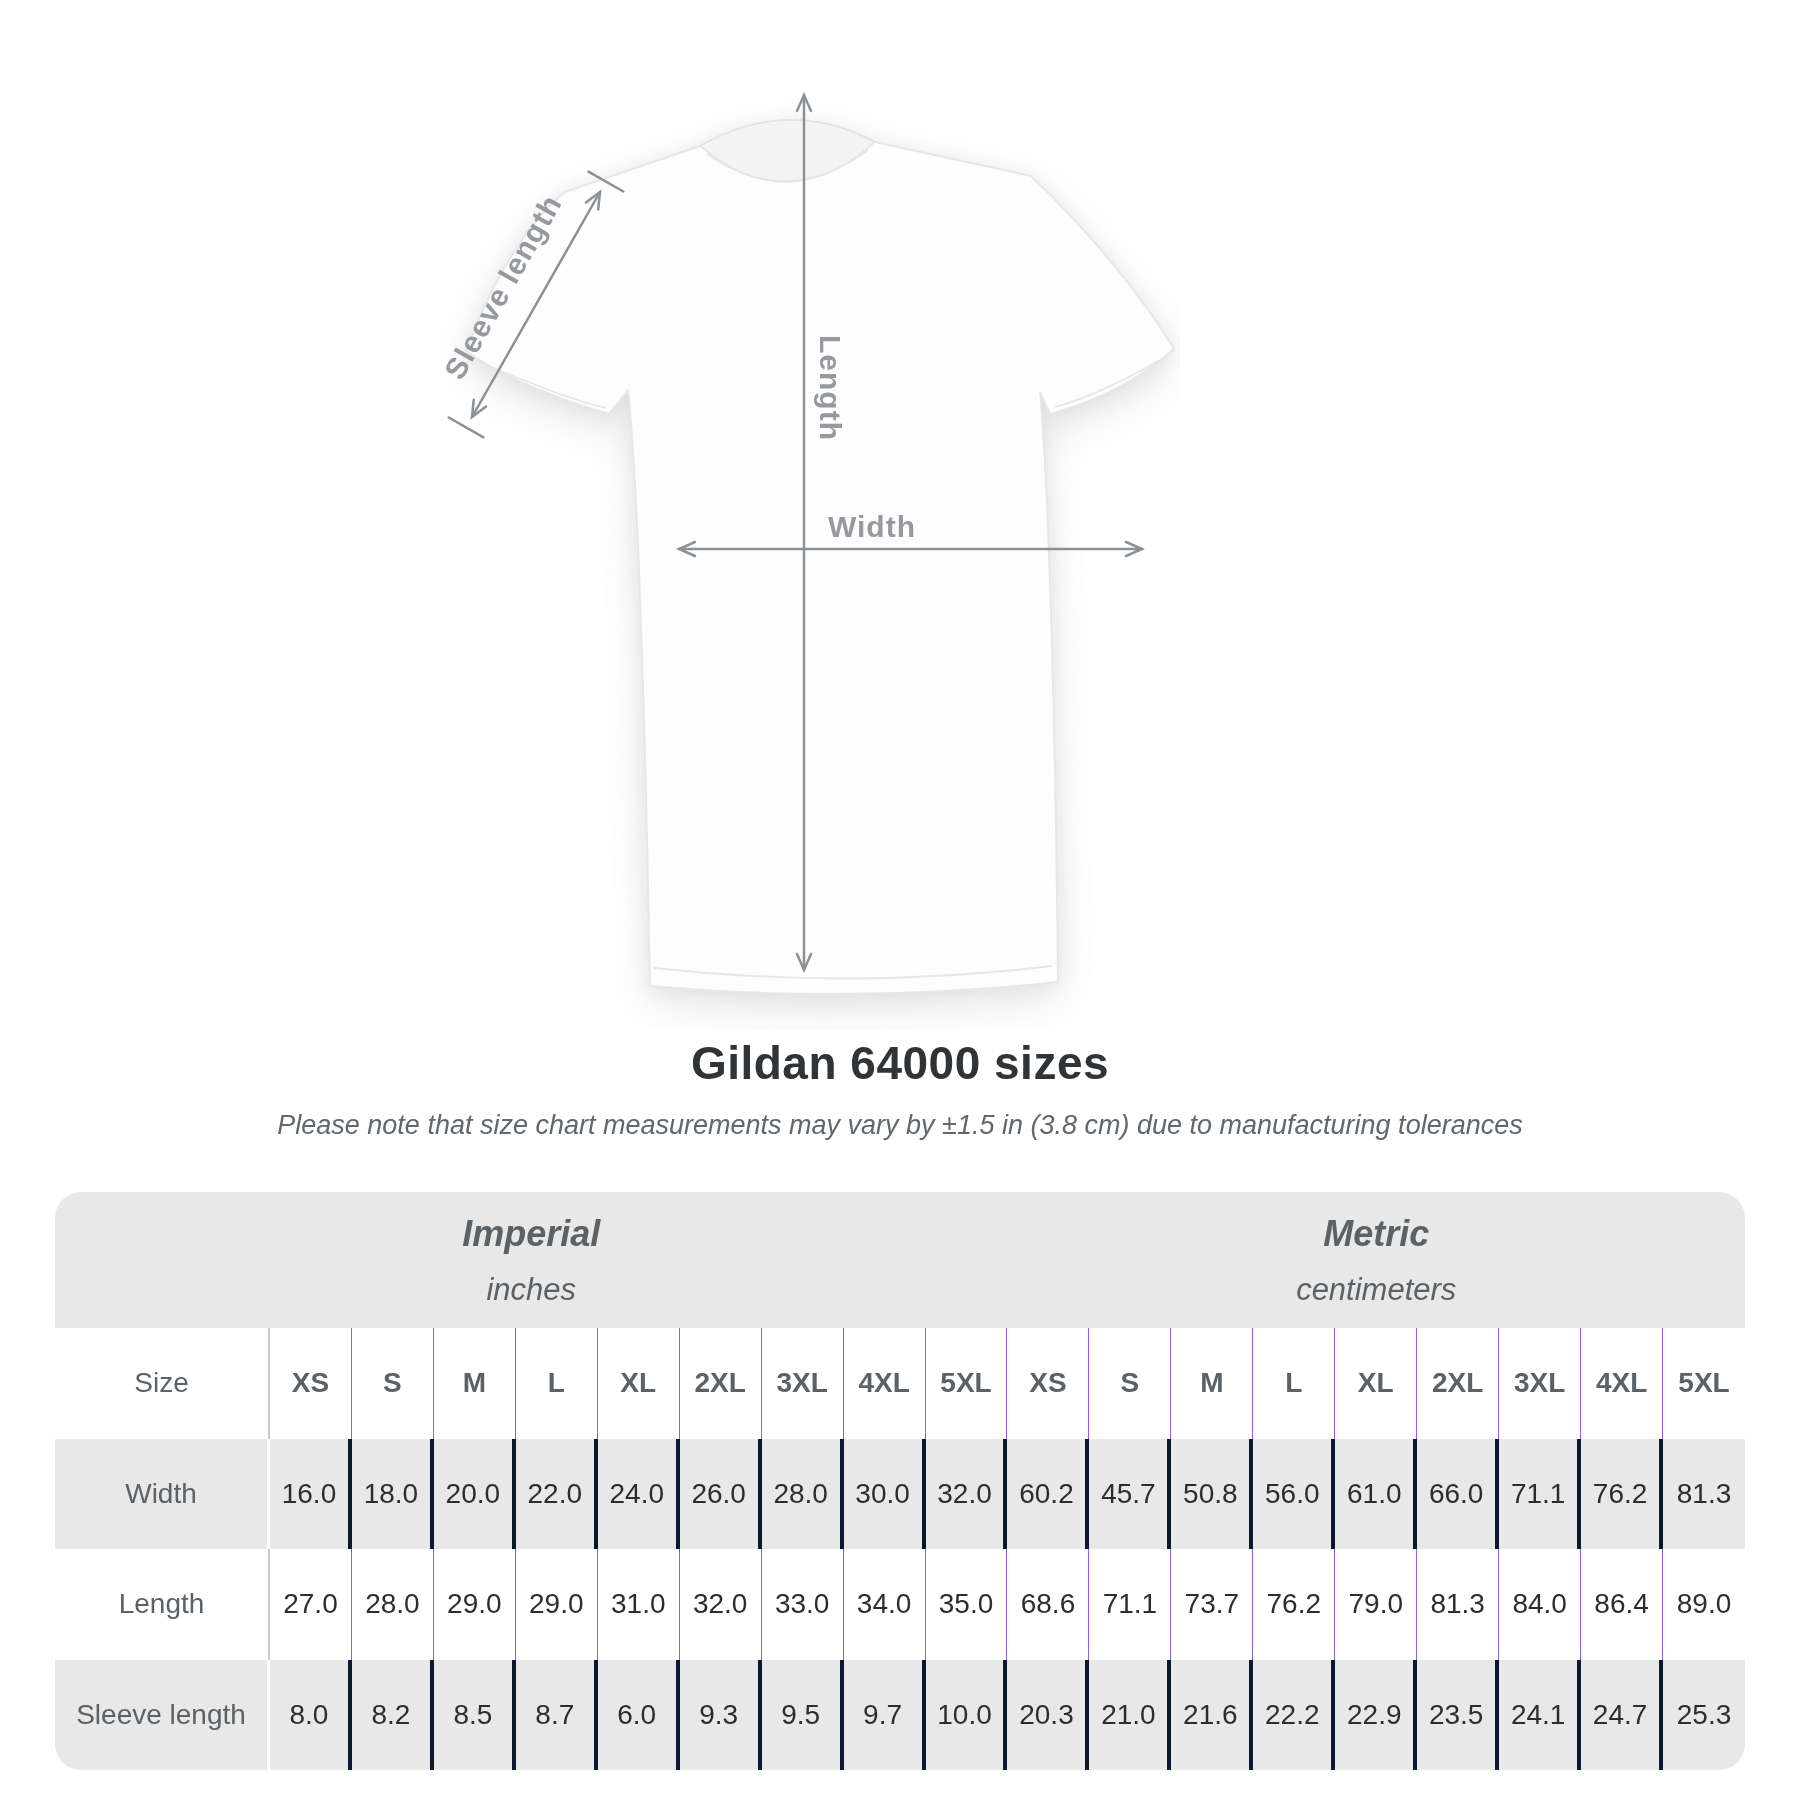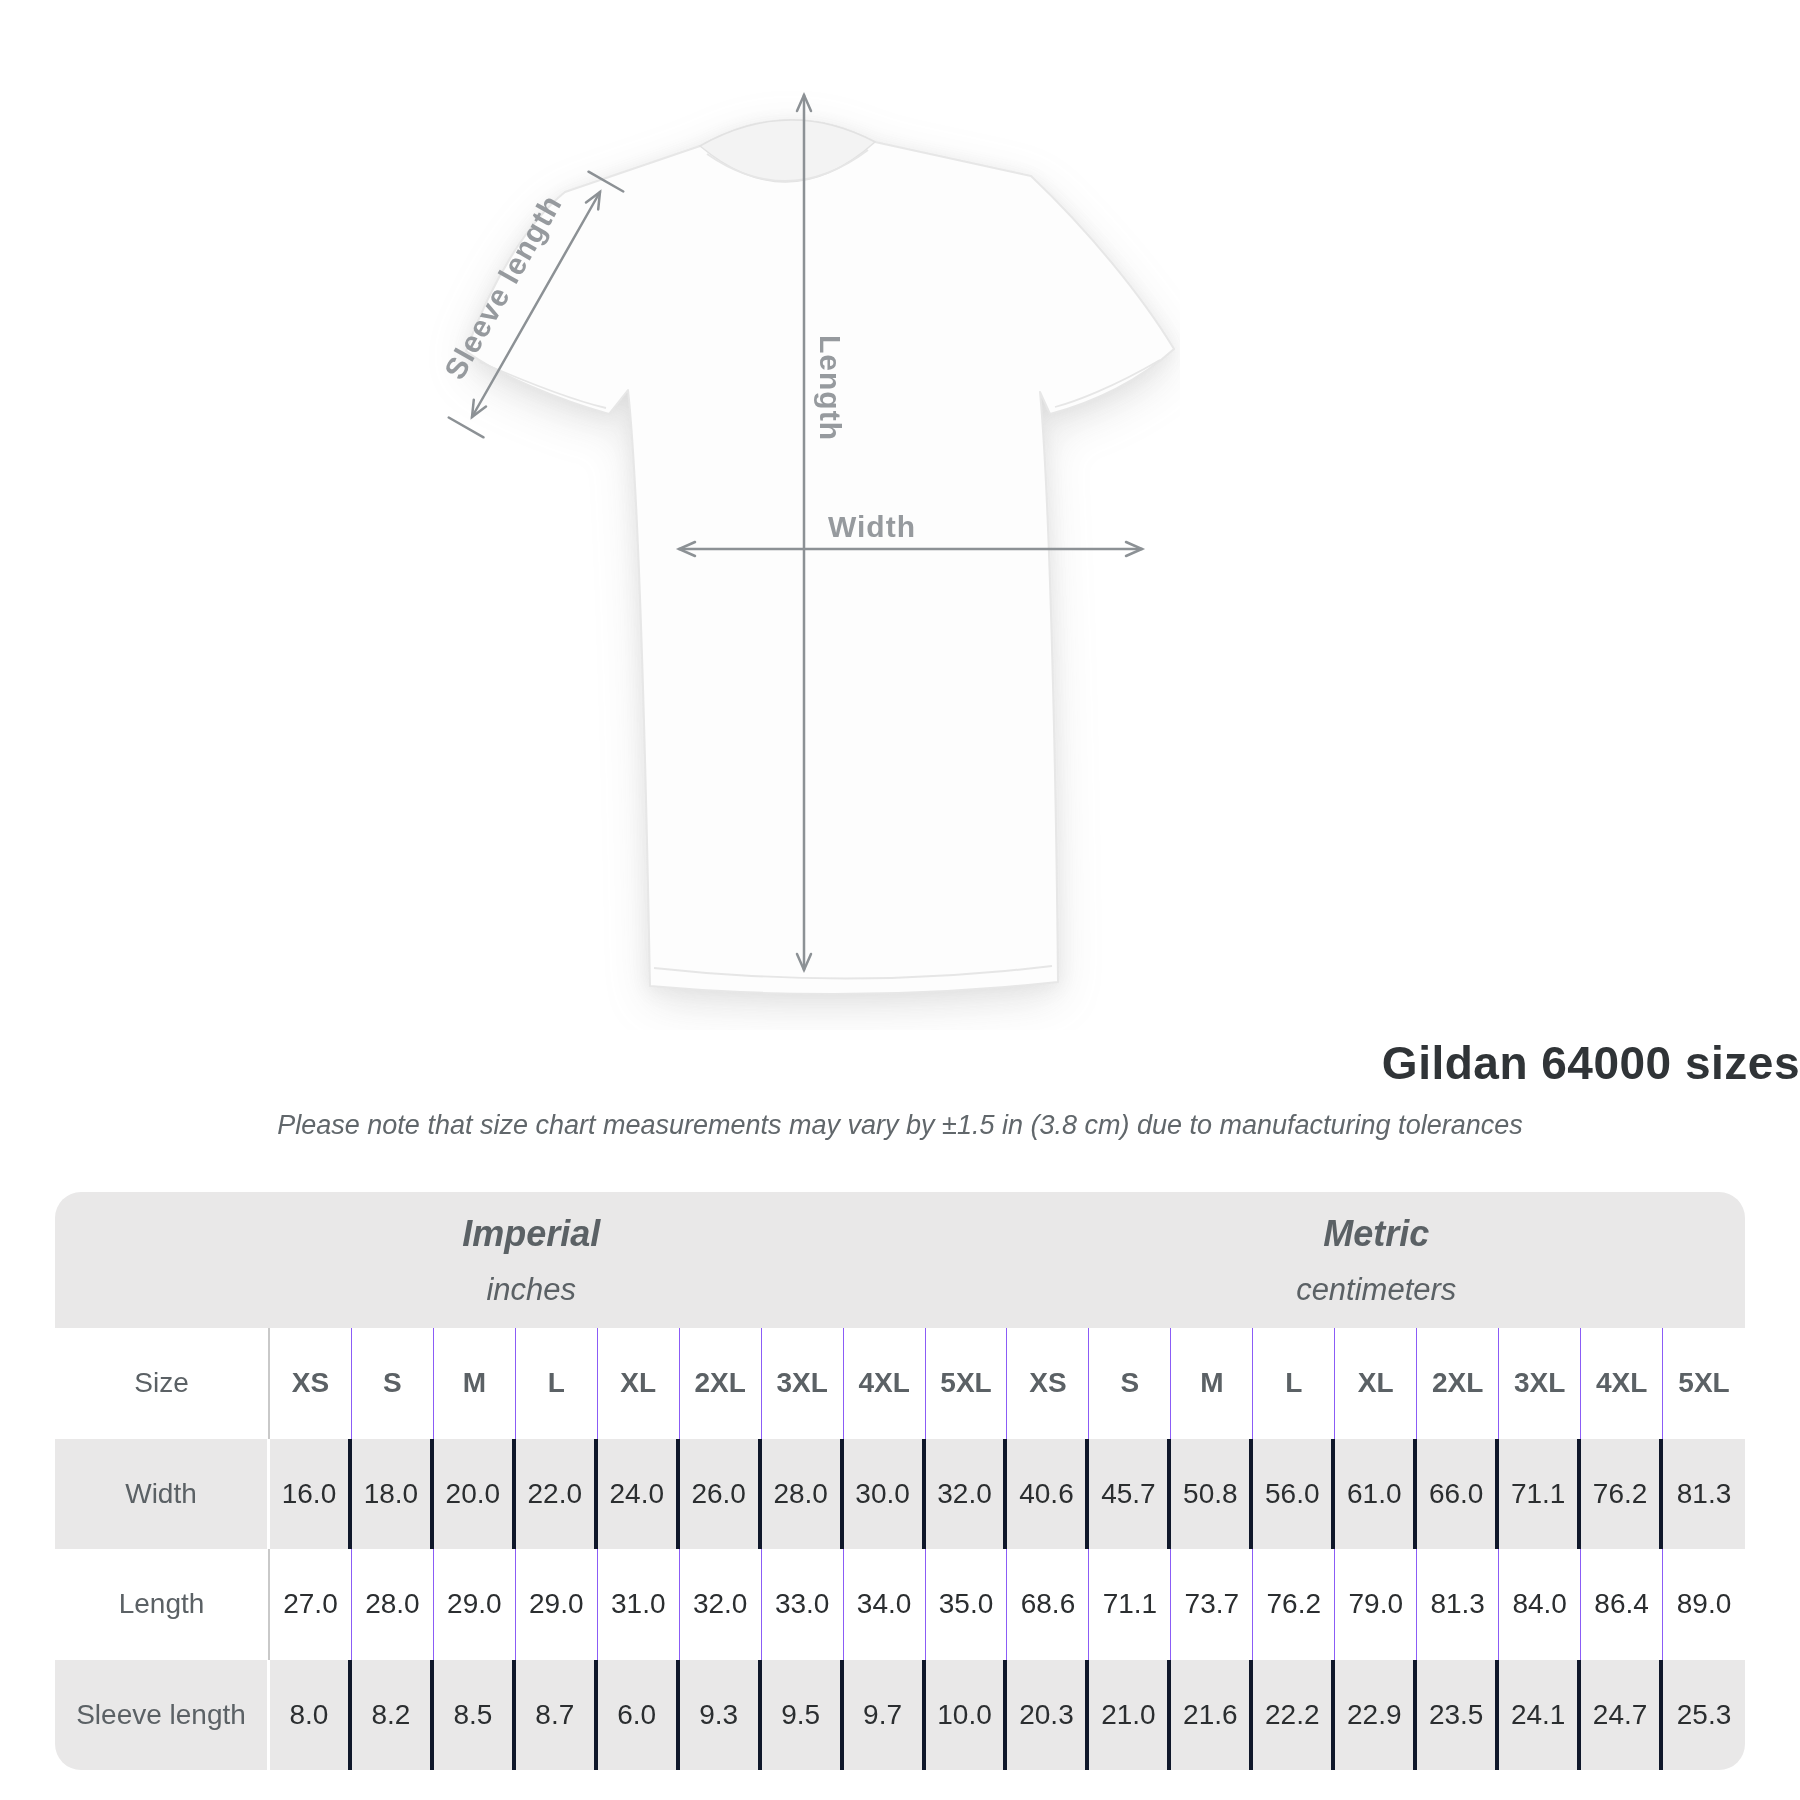--- a/index.html
+++ b/index.html
@@ -9,21 +9,21 @@
   
   .shirt-svg{position:absolute;left:400px;top:70px;width:780px;height:960px;}
   .tee{fill:#fdfdfd;stroke:#e7e7e7;stroke-width:2;stroke-linejoin:round;}
   .tee-group{filter:drop-shadow(0 14px 22px rgba(110,110,110,0.16)) drop-shadow(0 3px 8px rgba(120,120,120,0.10));}
   .neck{fill:#f3f3f3;stroke:#e2e2e2;stroke-width:1.5;}
   .stitch{fill:none;stroke:#e6e6e6;stroke-width:1.8;}
   .dim-line{stroke:#8c9195;stroke-width:2.5;fill:none;stroke-linecap:round;}
   .dim-label{fill:#969a9e;font-size:30px;font-weight:bold;letter-spacing:1px;}
 
   
-  .title{position:absolute;left:0;top:1036px;width:1800px;text-align:right;
+  .title{position:absolute;left:0;top:1036px;width:1800px;text-align:center;
          font-size:46px;font-weight:bold;color:#303437;letter-spacing:0.5px;}
   .subtitle{position:absolute;left:0;top:1110px;width:1800px;text-align:center;
          font-size:27px;font-style:italic;color:#61676b;}
 
   
   .size-table{position:absolute;left:55px;top:1192px;width:1690px;height:578px;
               border-radius:26px;overflow:hidden;display:flex;flex-direction:column;}
   .unit-band{height:136px;background:#e9e8e8;display:grid;grid-template-columns:215px repeat(18,1fr);}
   .unit{display:flex;flex-direction:column;align-items:center;justify-content:center;gap:17px;}
   .unit-imperial{grid-column:1 / 11;}
@@ -134,21 +134,21 @@
       <div class="cell lbl">Width</div>
       <div class="cell">16.0</div>
       <div class="cell">18.0</div>
       <div class="cell">20.0</div>
       <div class="cell">22.0</div>
       <div class="cell">24.0</div>
       <div class="cell">26.0</div>
       <div class="cell">28.0</div>
       <div class="cell">30.0</div>
       <div class="cell">32.0</div>
-      <div class="cell">40.6</div>
+      <div class="cell">60.2</div>
       <div class="cell">45.7</div>
       <div class="cell">50.8</div>
       <div class="cell">56.0</div>
       <div class="cell">61.0</div>
       <div class="cell">66.0</div>
       <div class="cell">71.1</div>
       <div class="cell">76.2</div>
       <div class="cell">81.3</div>
     </div>
 

